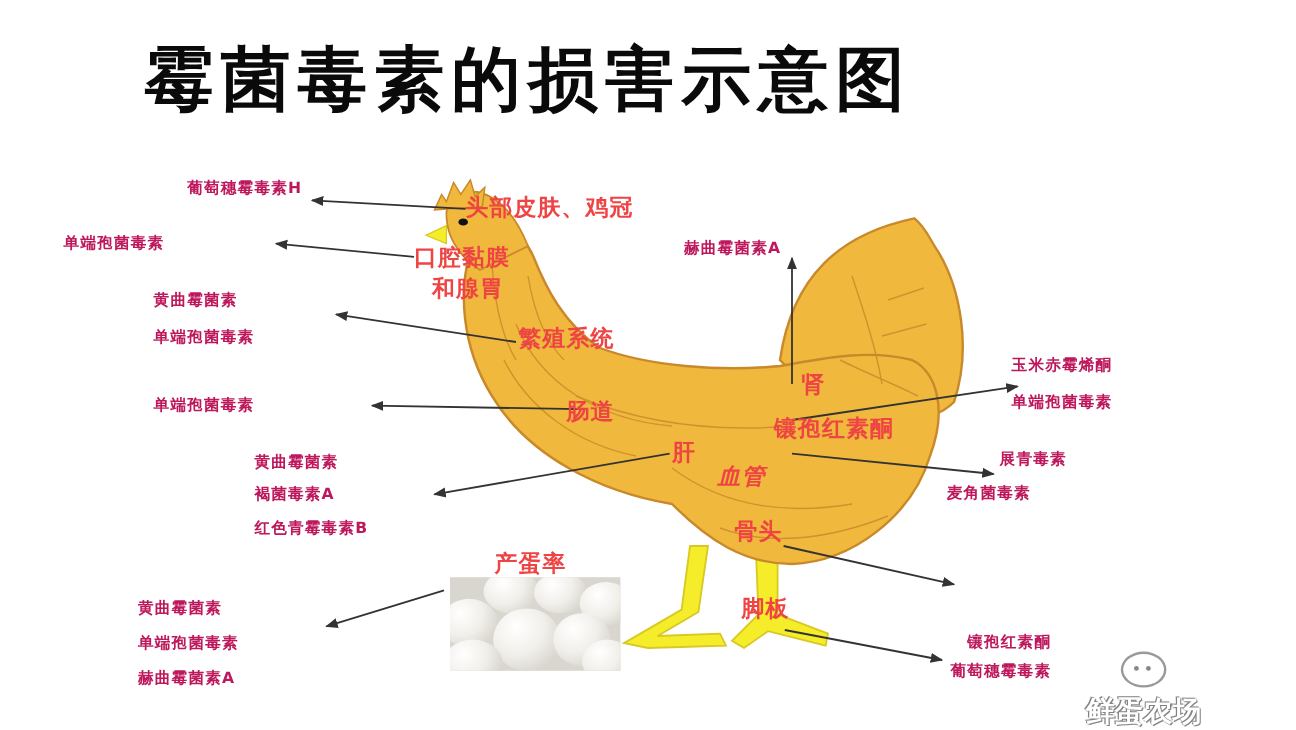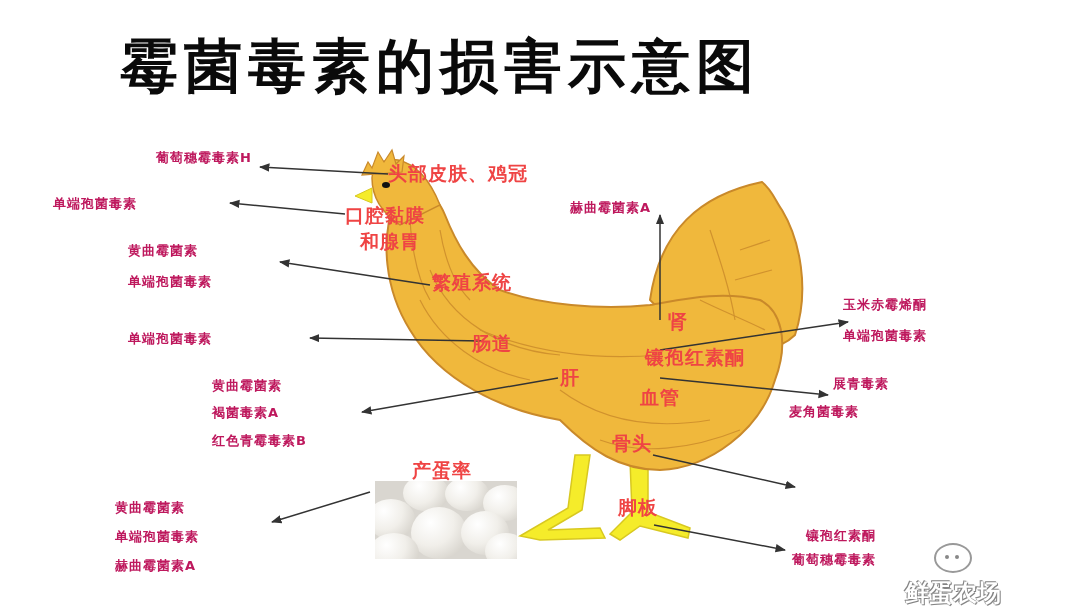--- a/index.html
+++ b/index.html
@@ -97,21 +97,21 @@
 </div>
 
 <div class="lbl black" style="left:388px;top:161px;">头部皮肤、鸡冠</div>
 <div class="lbl black" style="left:345px;top:203px;">口腔黏膜</div>
 <div class="lbl black" style="left:360px;top:229px;">和腺胃</div>
 <div class="lbl black" style="left:432px;top:270px;">繁殖系统</div>
 <div class="lbl black" style="left:472px;top:331px;">肠道</div>
 <div class="lbl black" style="left:560px;top:365px;">肝</div>
 <div class="lbl black" style="left:668px;top:309px;">肾</div>
 <div class="lbl black" style="left:645px;top:345px;">镶孢红素酮</div>
-<div class="lbl black" style="left:640px;top:385px;">血管</div>
+<div class="lbl black" style="left:598px;top:385px;font-style:italic;">血管</div>
 <div class="lbl black" style="left:612px;top:431px;">骨头</div>
 <div class="lbl black" style="left:618px;top:495px;">脚板</div>
 <div class="lbl black" style="left:412px;top:458px;">产蛋率</div>
 
 <div class="lbl green" style="left:156px;top:144px;">葡萄穗霉毒素H</div>
 <div class="lbl green" style="left:53px;top:190px;">单端孢菌毒素</div>
 <div class="lbl green" style="left:128px;top:237px;">黄曲霉菌素</div>
 <div class="lbl green" style="left:128px;top:268px;">单端孢菌毒素</div>
 <div class="lbl green" style="left:128px;top:325px;">单端孢菌毒素</div>
 <div class="lbl green" style="left:212px;top:372px;">黄曲霉菌素</div>

